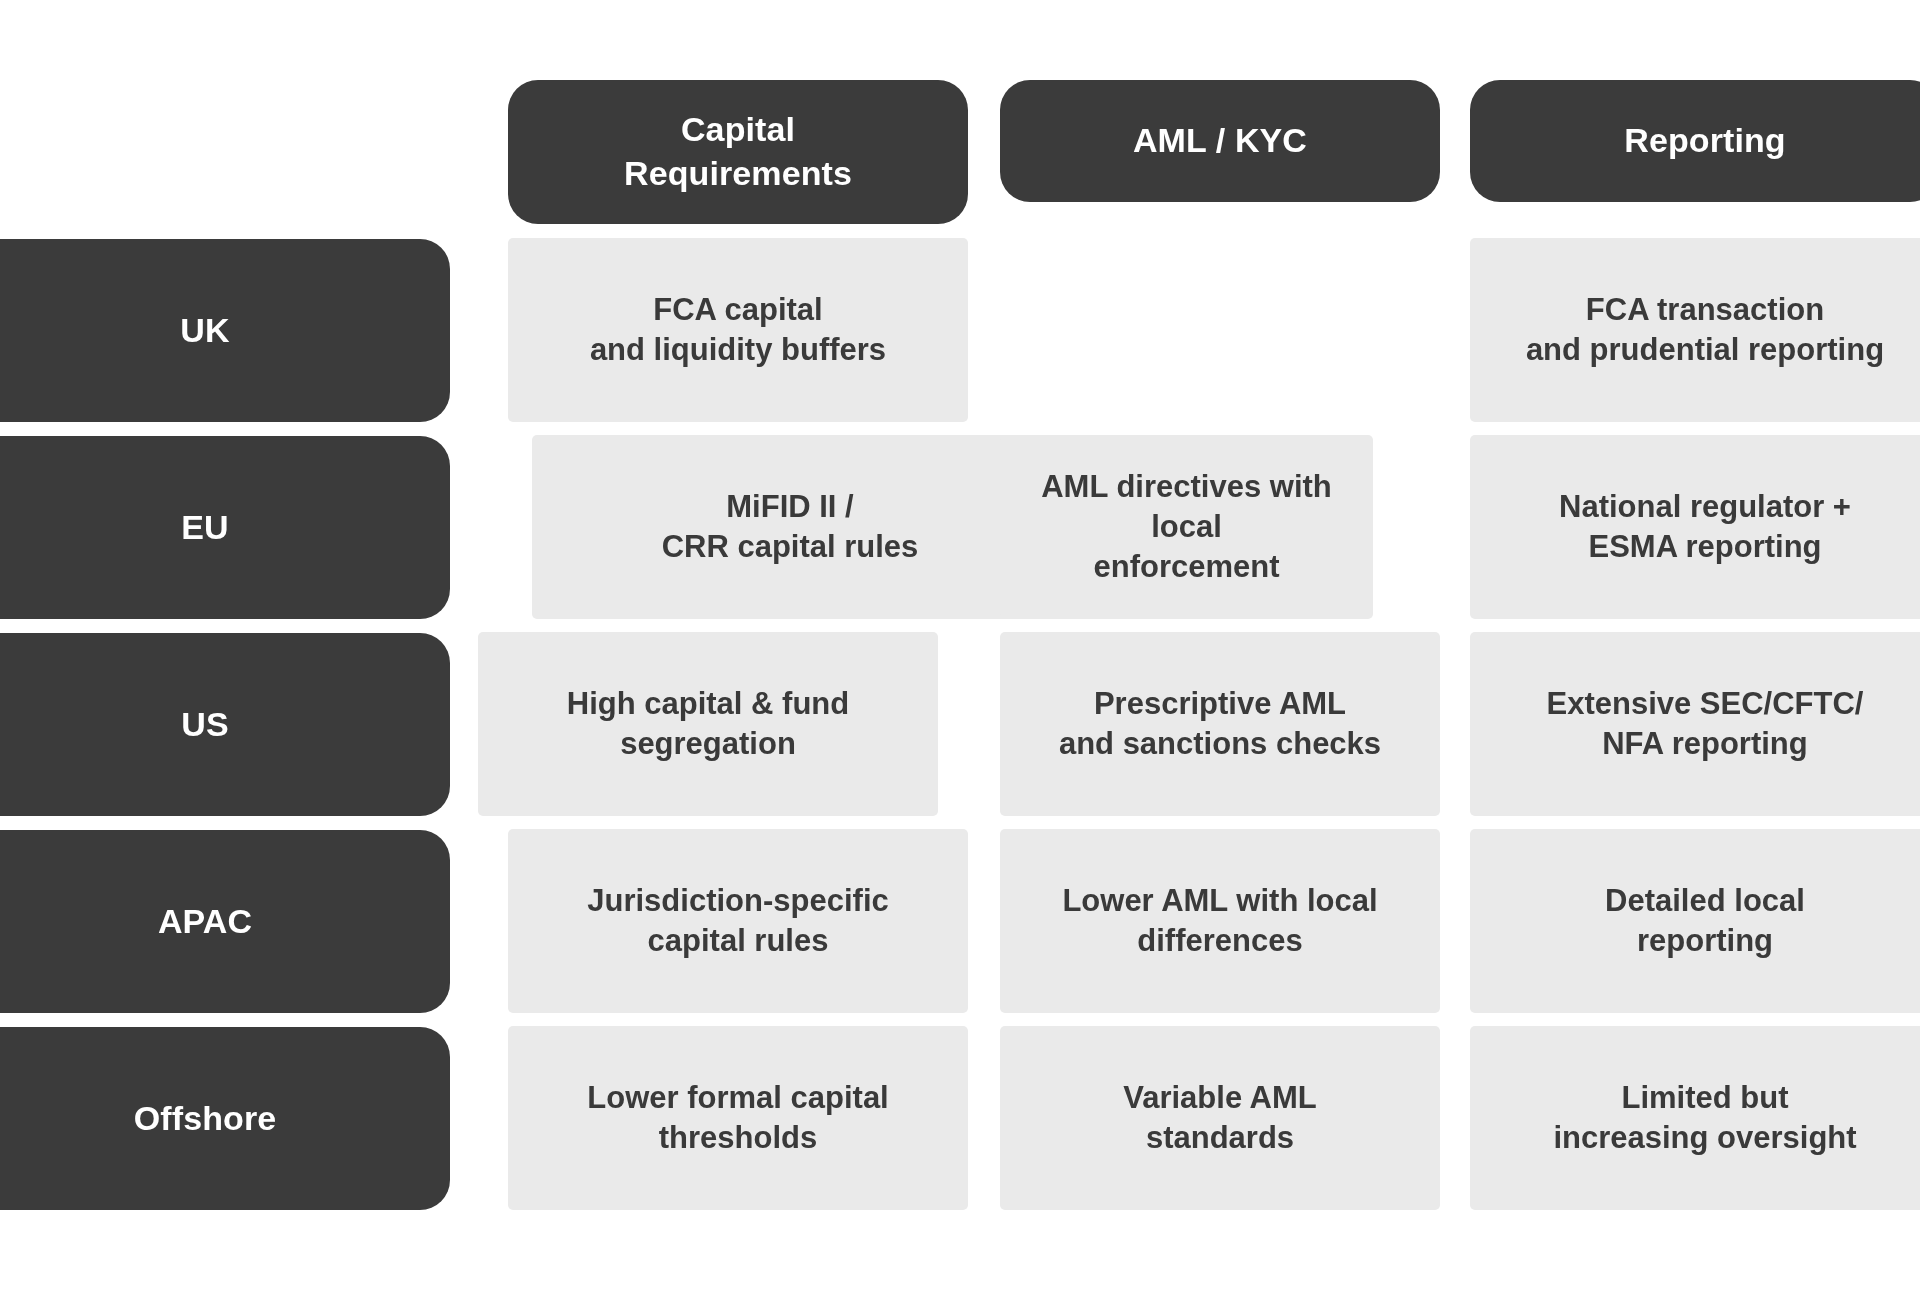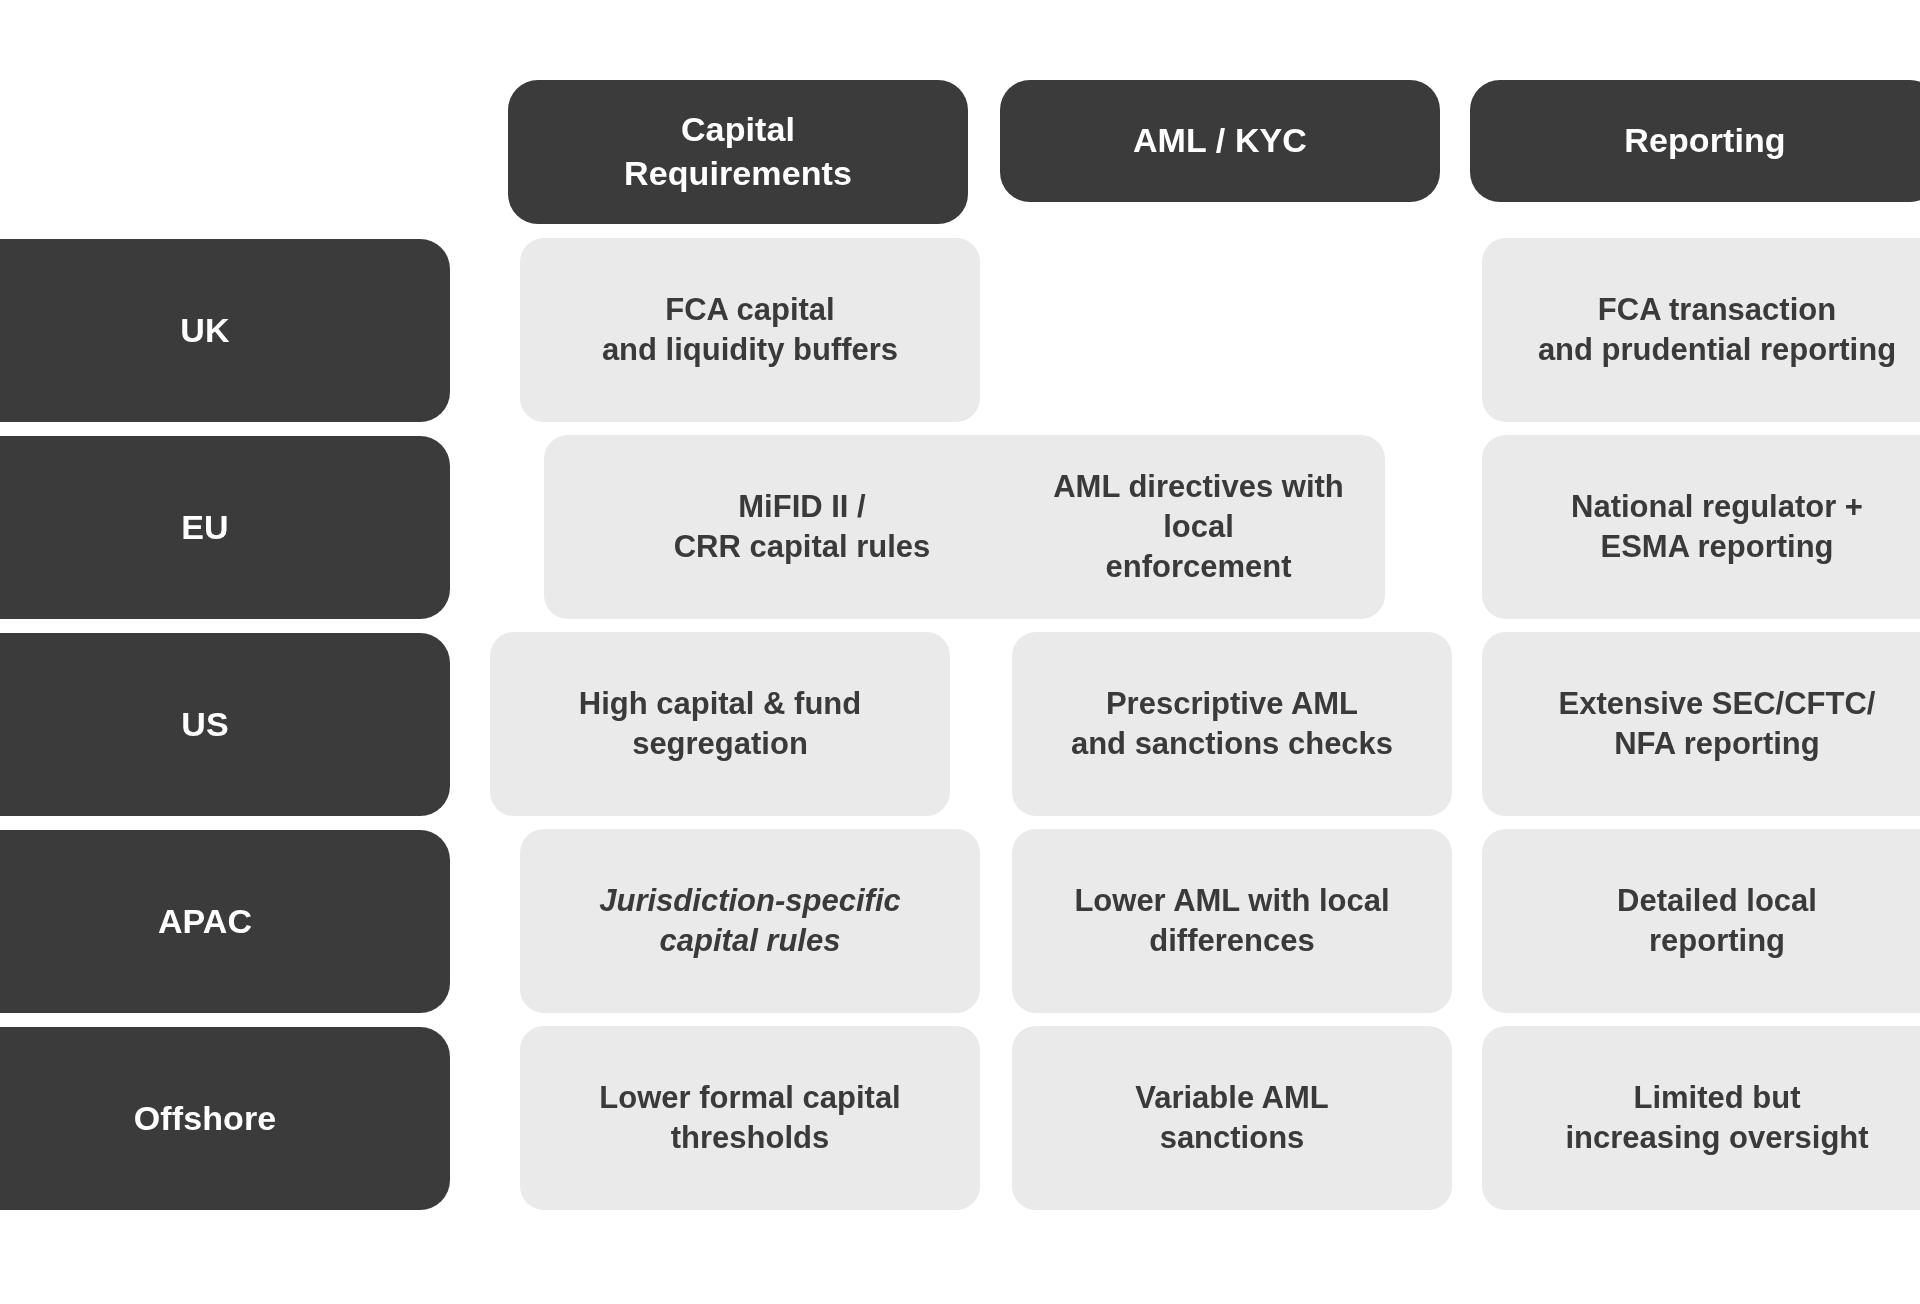--- a/index.html
+++ b/index.html
@@ -51,25 +51,24 @@
   }
   
   .row-pill {
     border-top-left-radius: 30px;
     border-bottom-left-radius: 30px;
   }
 
   .cell-pill {
     background: #eaeaea;
     color: #3a3a3a;
-    border-radius: 24px;
+    border-radius: 5px;
     font-size: 31px;
     font-weight: bold;
     padding: 0 22px;
-    margin-left: 12px;
   }
 
   .cell-text {
     display: block;
     white-space: pre-line;
   }
 </style>
 </head>
 <body>
 
@@ -128,21 +127,21 @@
 and sanctions checks</span>
   </div>
   <div class="pill cell-pill" style="left:1470px; top:632px; width:470px; height:184px;">
     <span class="cell-text">Extensive SEC/CFTC/
 NFA reporting</span>
   </div>
 
   <div class="pill row-pill" style="left:-40px; top:830px; width:490px; height:183px;">
     <span class="cell-text">APAC</span>
   </div>
-  <div class="pill cell-pill" style="left:508px; top:829px; width:460px; height:184px;font-style:italic;">
+  <div class="pill cell-pill" style="left:508px; top:829px; width:460px; height:184px;">
     <span class="cell-text">Jurisdiction-specific
 capital rules</span>
   </div>
   <div class="pill cell-pill" style="left:1000px; top:829px; width:440px; height:184px;">
     <span class="cell-text">Lower AML with local
 differences</span>
   </div>
   <div class="pill cell-pill" style="left:1470px; top:829px; width:470px; height:184px;">
     <span class="cell-text">Detailed local
 reporting</span>
@@ -150,20 +149,20 @@
 
   <div class="pill row-pill" style="left:-40px; top:1027px; width:490px; height:183px;">
     <span class="cell-text">Offshore</span>
   </div>
   <div class="pill cell-pill" style="left:508px; top:1026px; width:460px; height:184px;">
     <span class="cell-text">Lower formal capital
 thresholds</span>
   </div>
   <div class="pill cell-pill" style="left:1000px; top:1026px; width:440px; height:184px;">
     <span class="cell-text">Variable AML
-sanctions</span>
+standards</span>
   </div>
   <div class="pill cell-pill" style="left:1470px; top:1026px; width:470px; height:184px;">
     <span class="cell-text">Limited but
 increasing oversight</span>
   </div>
 
 </div>
 
 </body></html>

